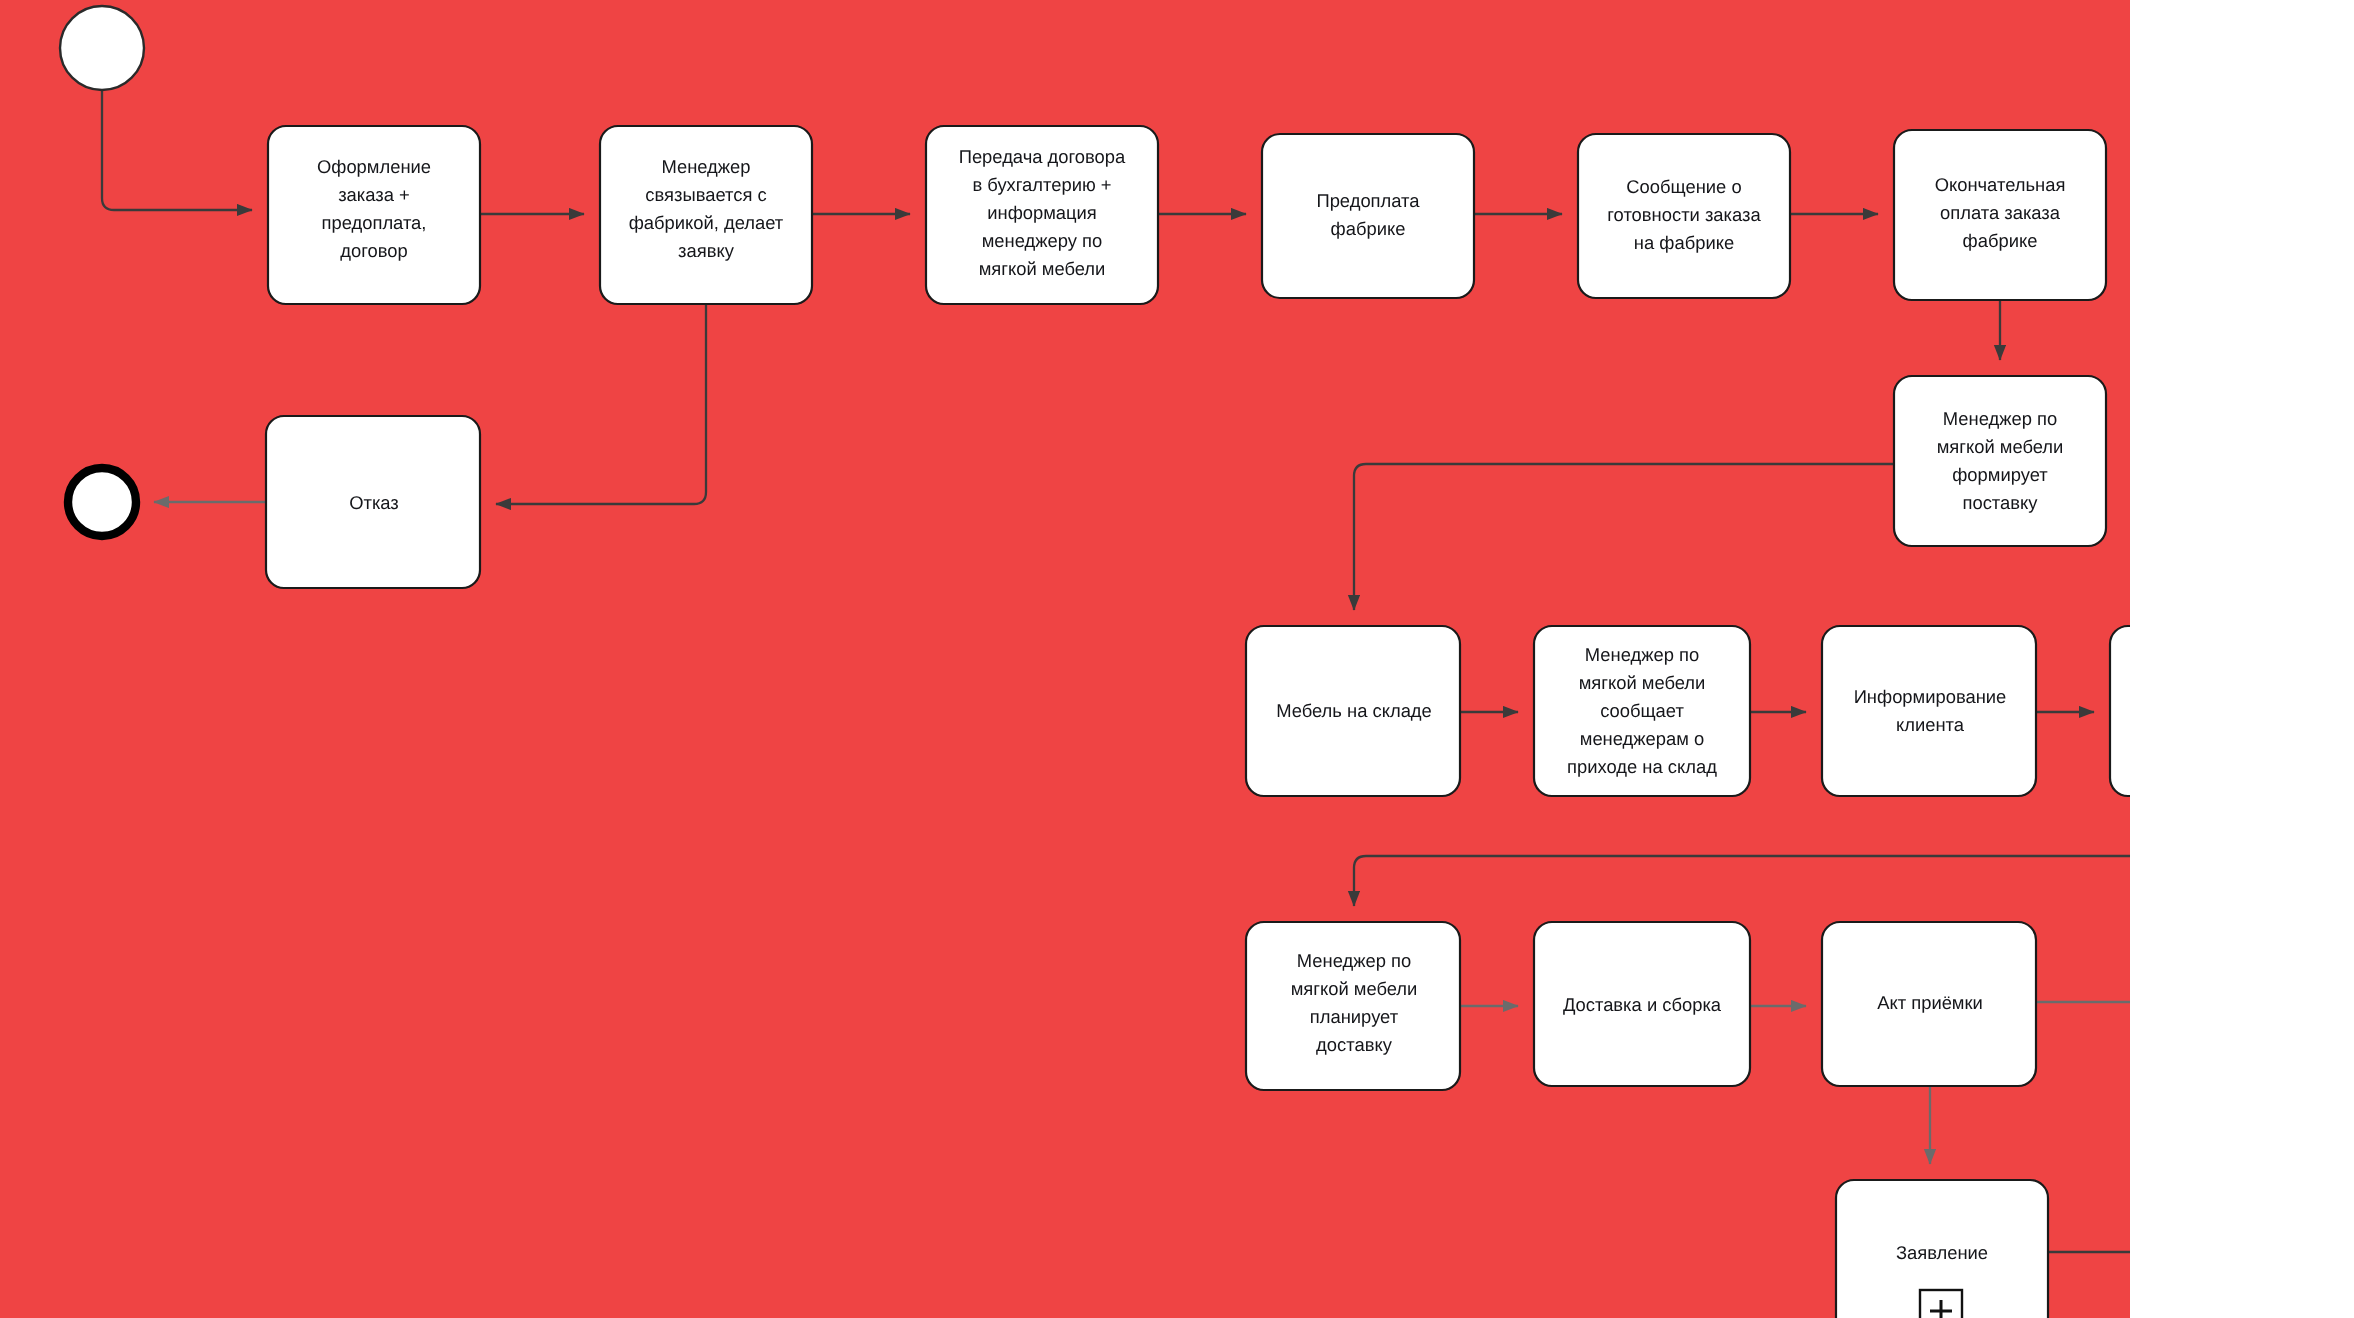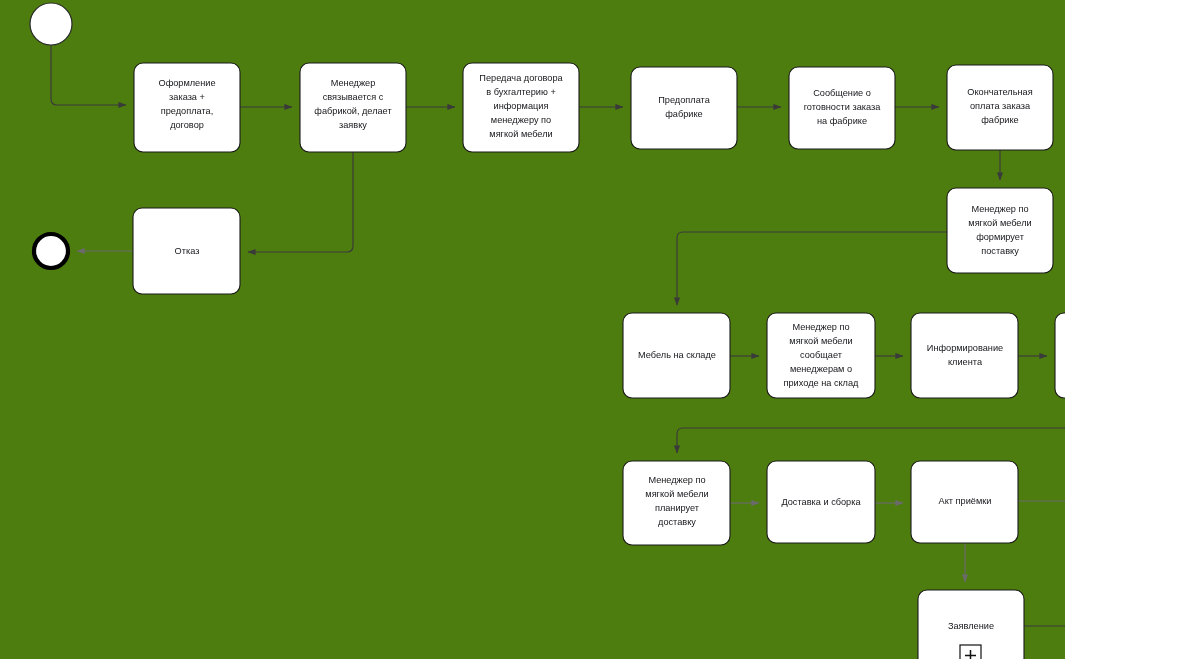--- a/index.html
+++ b/index.html
@@ -4,21 +4,21 @@
 <style>
   html, body {
     margin: 0;
     padding: 0;
     background: #ffffff;
   }
   #canvas-wrap {
     position: relative;
     width: 1065px;
     height: 659px;
-    background: #4d7c0f;
+    background: #ef4444;
     overflow: hidden;
     font-family: "Liberation Sans", sans-serif;
   }
   svg.flow {
     position: absolute;
     top: 0;
     left: 0;
     width: 1177px;
     height: 659px;
     display: block;

